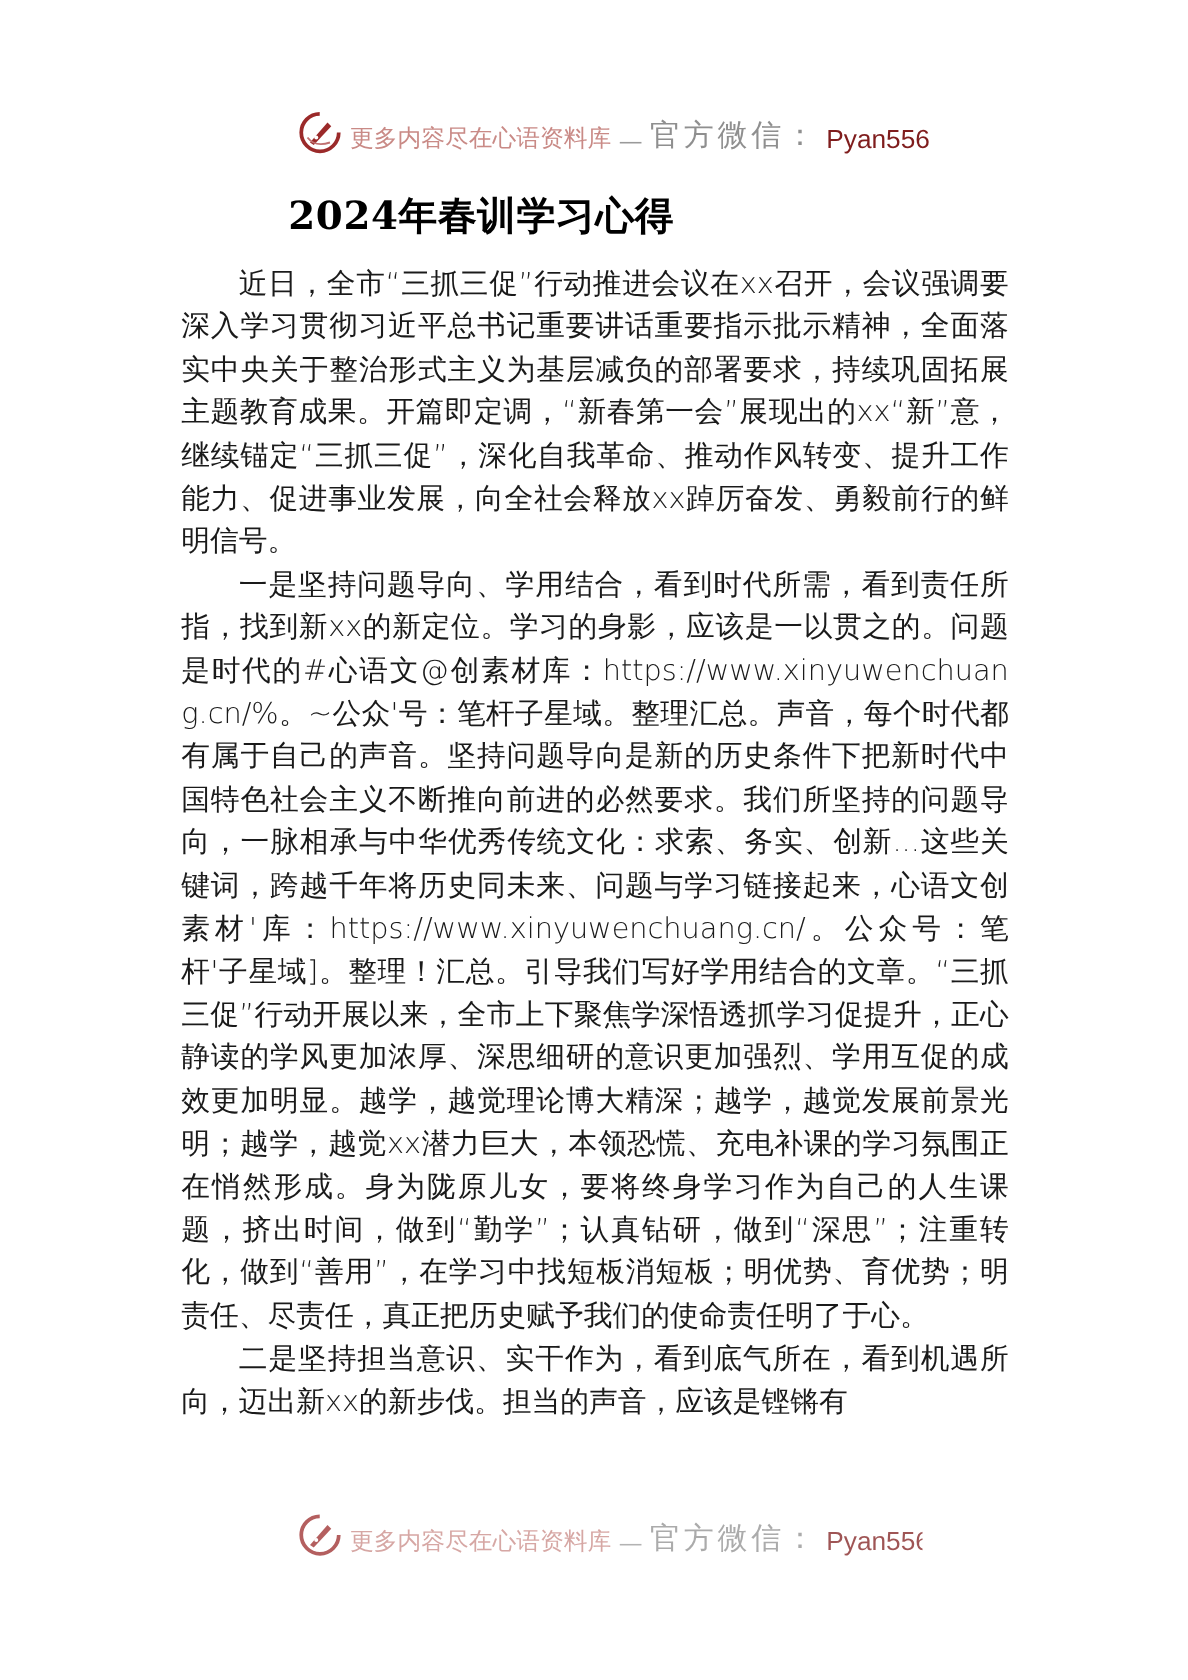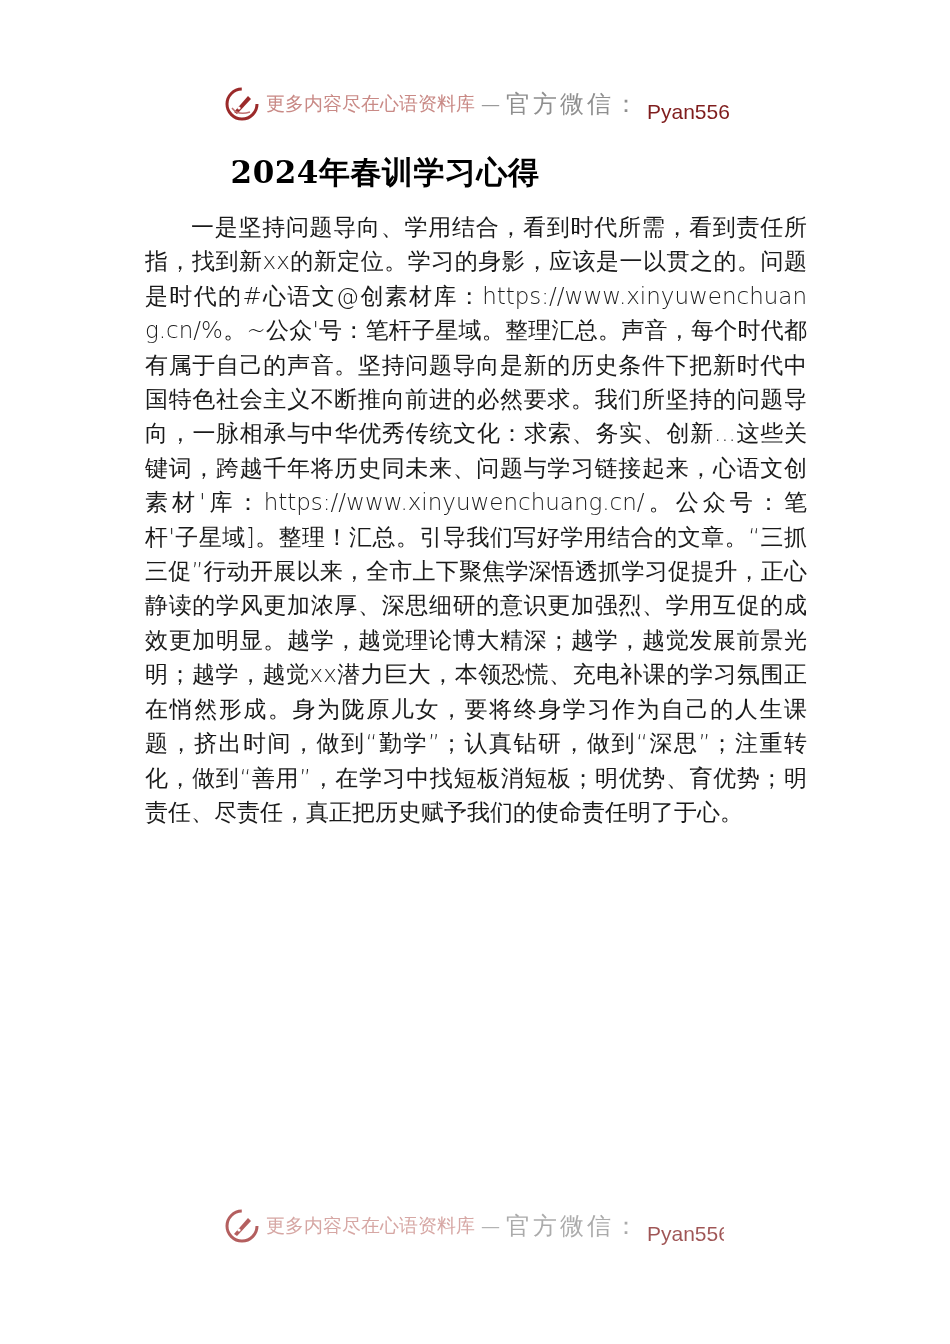--- a/index.html
+++ b/index.html
@@ -10,25 +10,25 @@
     body {
       width: 950px;
       height: 1344px;
       position: relative;
       overflow: hidden;
       font-family: "DejaVu Serif", "Liberation Serif", serif;
       color: #111111;
     }
     .watermark {
       position: absolute;
-      left: 224px;
+      left: 238px;
       width: 500px;
       height: 40px;
       display: flex;
-      align-items: center;
+      align-items: flex-end;
       gap: 6px;
       white-space: nowrap;
     }
     .watermark.top { top: 84px; }
     .watermark.bottom { top: 1206px; opacity: 0.75; clip-path: inset(0 0 0 0); }
     .watermark .logo {
       width: 36px;
       height: 36px;
       display: inline-block;
       flex: none;
@@ -99,21 +99,23 @@
   </span>
   <span class="wm-main">更多内容尽在心语资料库</span>
   <span class="wm-dash">—</span>
   <span class="wm-wechat">官方微信：</span>
   <span class="wm-id">Pyan556</span>
 </div>
 
 <div class="title">2024年春训学习心得</div>
 
 <div class="body-text">
+  <p>近日，全市“三抓三促”行动推进会议在xx召开，会议强调要深入学习贯彻习近平总书记重要讲话重要指示批示精神，全面落实中央关于整治形式主义为基层减负的部署要求，持续巩固拓展主题教育成果。开篇即定调，“新春第一会”展现出的xx“新”意，继续锚定“三抓三促”，深化自我革命、推动作风转变、提升工作能力、促进事业发展，向全社会释放xx踔厉奋发、勇毅前行的鲜明信号。</p>
   <p>一是坚持问题导向、学用结合，看到时代所需，看到责任所指，找到新xx的新定位。学习的身影，应该是一以贯之的。问题是时代的#心语文@创素材库：https://www.xinyuwenchuang.cn/%。~公众'号：笔杆子星域。整理汇总。声音，每个时代都有属于自己的声音。坚持问题导向是新的历史条件下把新时代中国特色社会主义不断推向前进的必然要求。我们所坚持的问题导向，一脉相承与中华优秀传统文化：求索、务实、创新...这些关键词，跨越千年将历史同未来、问题与学习链接起来，心语文创素材'库：https://www.xinyuwenchuang.cn/。公众号：笔杆'子星域]。整理！汇总。引导我们写好学用结合的文章。“三抓三促”行动开展以来，全市上下聚焦学深悟透抓学习促提升，正心静读的学风更加浓厚、深思细研的意识更加强烈、学用互促的成效更加明显。越学，越觉理论博大精深；越学，越觉发展前景光明；越学，越觉xx潜力巨大，本领恐慌、充电补课的学习氛围正在悄然形成。身为陇原儿女，要将终身学习作为自己的人生课题，挤出时间，做到“勤学”；认真钻研，做到“深思”；注重转化，做到“善用”，在学习中找短板消短板；明优势、育优势；明责任、尽责任，真正把历史赋予我们的使命责任明了于心。</p>
+  <p>二是坚持担当意识、实干作为，看到底气所在，看到机遇所向，迈出新xx的新步伐。担当的声音，应该是铿锵有</p>
 </div>
 
 <div class="watermark bottom">
   <span class="logo">
     <svg width="36" height="36" viewBox="0 0 36 36">
       <circle cx="18" cy="18" r="15" fill="none" stroke="#9b2a2a" stroke-width="3" stroke-dasharray="70 25"></circle>
       <path d="M10 26 L24 10 L27 13 L13 28 Z" fill="#9b2a2a"></path>
       <circle cx="15" cy="22" r="1.6" fill="#ffffff"></circle>
     </svg>
   </span>

